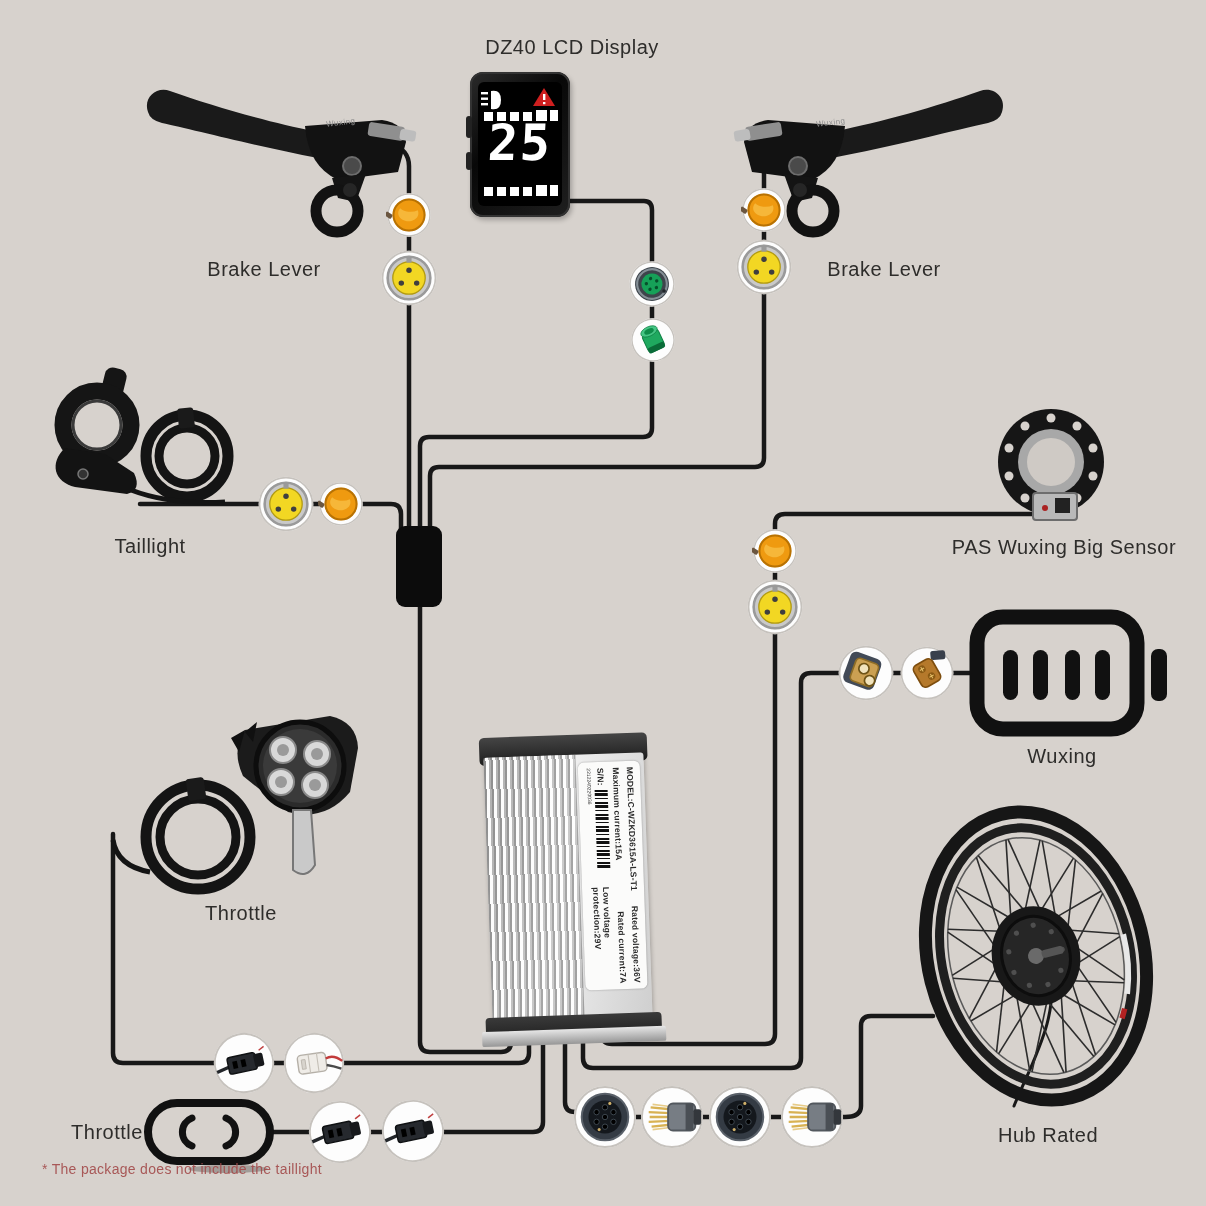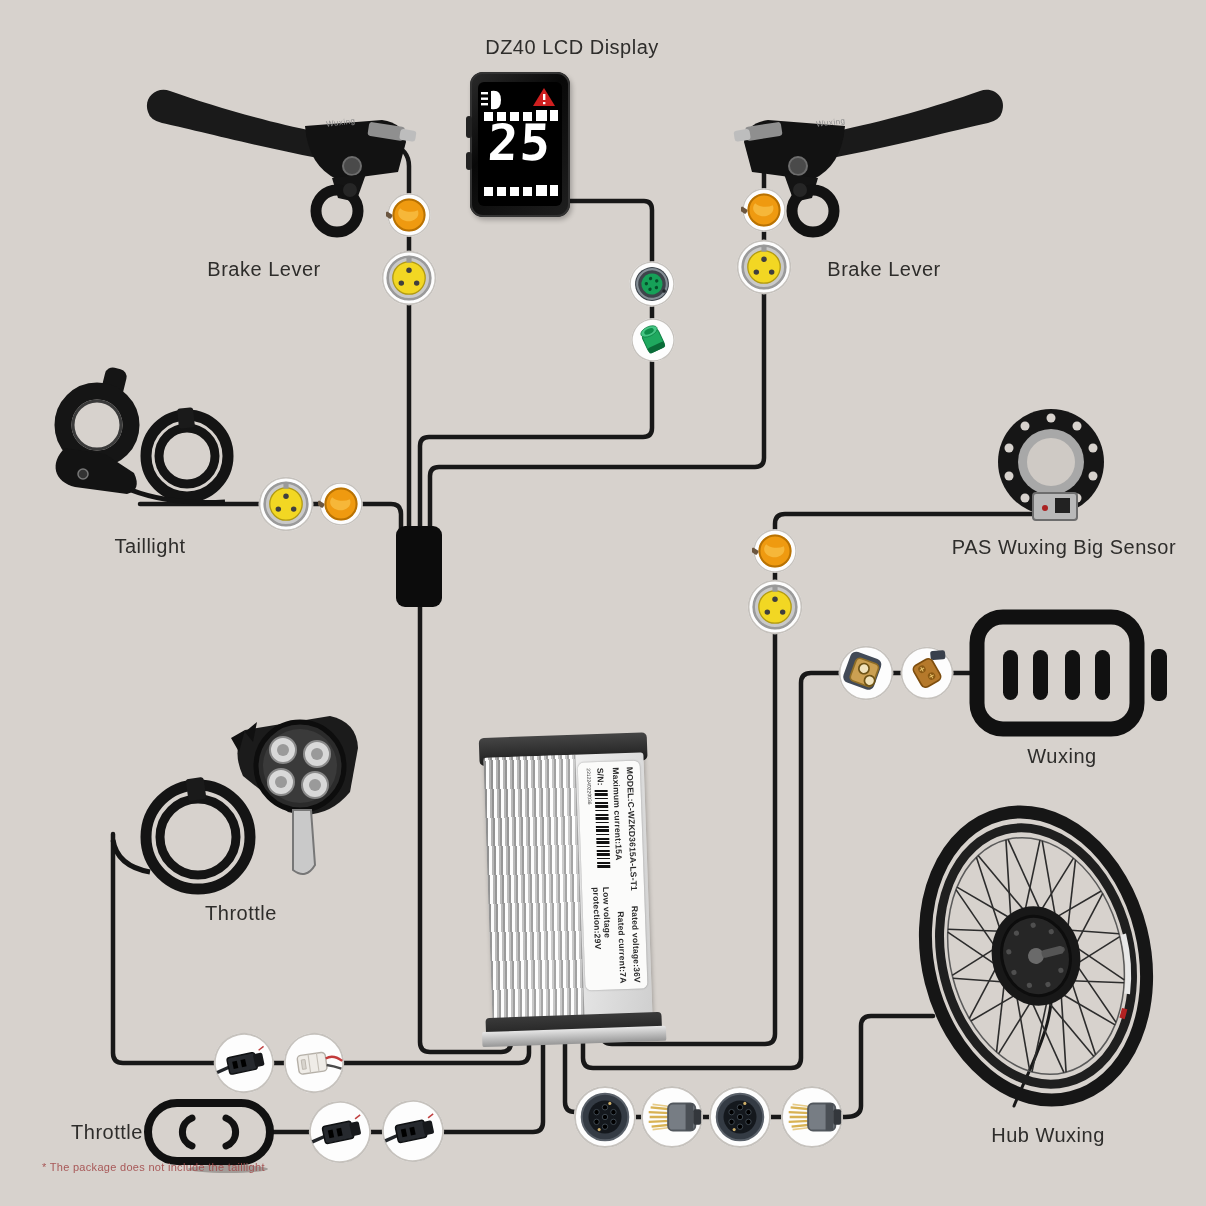--- a/index.html
+++ b/index.html
@@ -2,21 +2,21 @@
 <html><head>
 <meta charset="utf-8">
 <style>
   html,body{margin:0;padding:0;}
   body{width:1206px;height:1206px;position:relative;overflow:hidden;
        font-family:"Liberation Sans", sans-serif;}
   #stage{position:absolute;inset:0;background:#d7d2cd;}
   .abs{position:absolute;}
   .lbl{position:absolute;color:#2e2d2b;font-size:20px;letter-spacing:.5px;
        transform:translateX(-50%);white-space:nowrap;}
-  .footnote{position:absolute;color:#a34b4b;font-size:11px;letter-spacing:.3px;
+  .footnote{position:absolute;color:#a34b4b;font-size:14px;letter-spacing:.3px;
        white-space:nowrap;opacity:.9;}
   .conn{position:absolute;border-radius:50%;}
   .conn svg{display:block;width:100%;height:100%;}
   
   #junction{position:absolute;left:396px;top:526px;width:46px;height:81px;
        background:#0c0c0c;border-radius:9px;}
   
   #lcd{position:absolute;left:470px;top:72px;width:100px;height:145px;
        background:linear-gradient(135deg,#2b2b2b,#080808 40%,#1f1f1f);
        border-radius:13px;box-shadow:inset 0 0 0 2px #333, 2px 3px 5px rgba(0,0,0,.25);}
@@ -530,16 +530,16 @@
 </svg>
 
 <div class="lbl" style="left:572px;top:36px">DZ40 LCD Display</div>
 <div class="lbl" style="left:264px;top:258px">Brake Lever</div>
 <div class="lbl" style="left:884px;top:258px">Brake Lever</div>
 <div class="lbl" style="left:150px;top:535px">Taillight</div>
 <div class="lbl" style="left:1064px;top:536px">PAS Wuxing Big Sensor</div>
 <div class="lbl" style="left:1062px;top:745px">Wuxing</div>
 <div class="lbl" style="left:241px;top:902px">Throttle</div>
 <div class="lbl" style="left:107px;top:1121px">Throttle</div>
-<div class="lbl" style="left:1048px;top:1124px">Hub Wuxing</div>
+<div class="lbl" style="left:1048px;top:1124px">Hub Rated</div>
 <div class="footnote" style="left:42px;top:1161px">* The package does not include the taillight</div>
 
 </div>
 
 </body></html>

